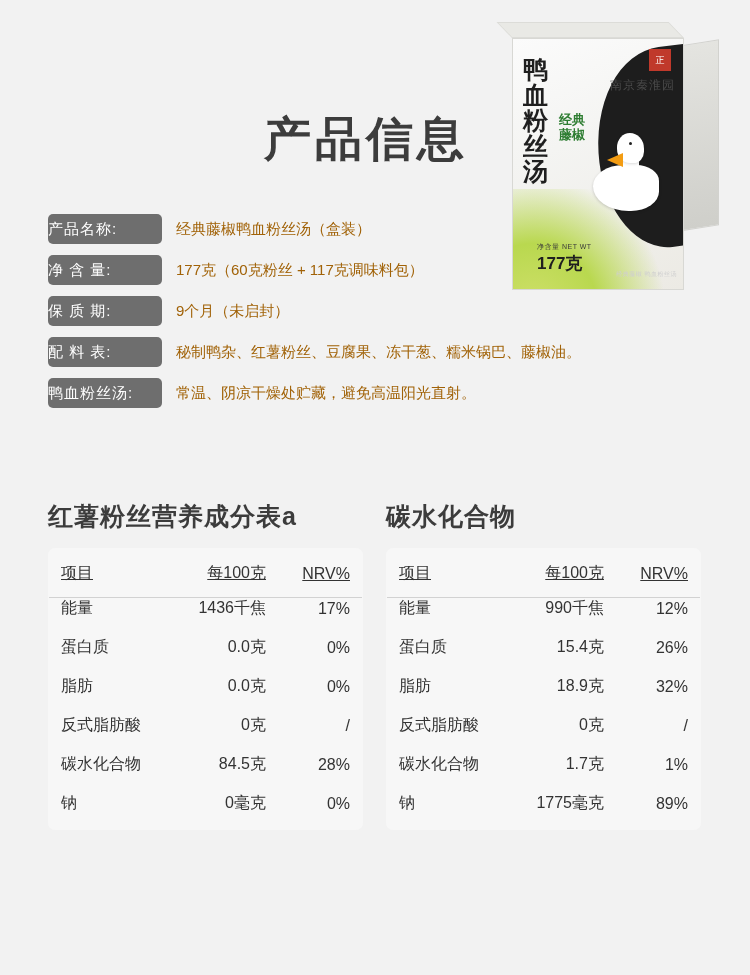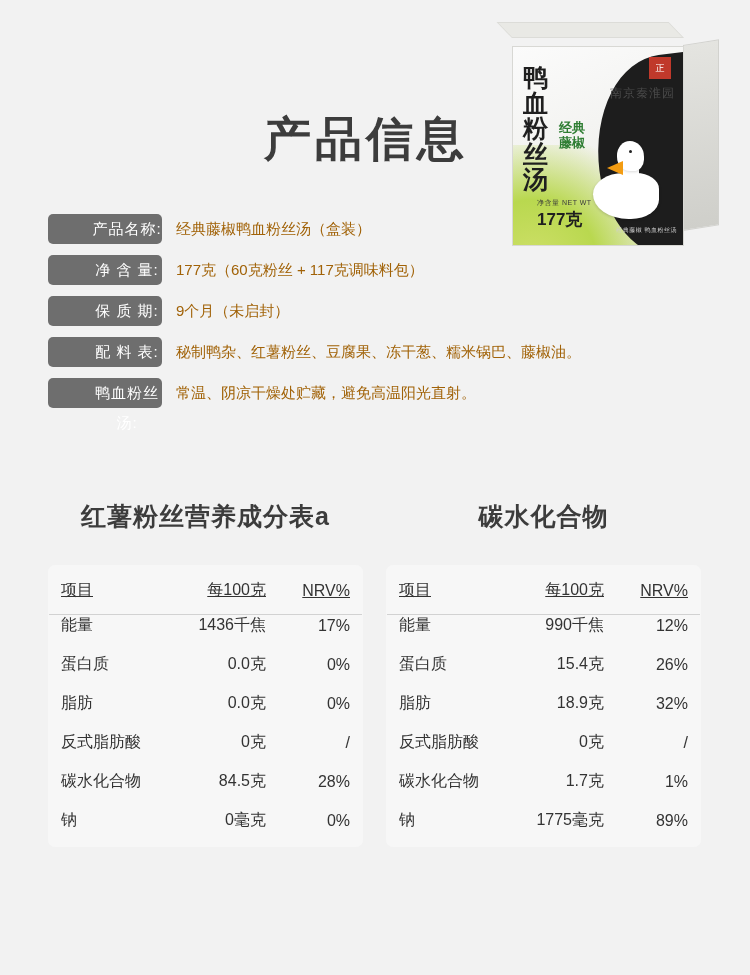--- a/index.html
+++ b/index.html
@@ -39,22 +39,22 @@
     width: 232px;
     height: 228px;
   }
   .box-wrap {
     position: absolute;
     left: 0; top: 0;
     width: 232px; height: 228px;
   }
   .box-front {
     position: absolute;
-    left: 12px; top: 28px;
-    width: 172px; height: 200px;
+    left: 12px; top: 20px;
+    width: 172px; height: 252px;
     background: linear-gradient(160deg,#fbfbfb 0%,#f4f4f2 40%,#eceae4 100%);
     border: 1px solid #d8d8d4;
     overflow: hidden;
   }
   .box-side {
     position: absolute;
     left: 183px; top: 27px;
     width: 36px; height: 186px;
     background: linear-gradient(180deg,#e4e4e0 0%,#cfcfca 100%);
     border: 1px solid #d2d2ce;
@@ -210,45 +210,43 @@
   }
   .info-label {
     flex: 0 0 auto;
     width: 114px;
     background: #6e6e6e;
     color: #fff;
     font-size: 15px;
     line-height: 30px;
     height: 30px;
     border-radius: 5px;
-    text-align: center;
     letter-spacing: 1px;
-    padding-left: 44px;
   }
   .info-value {
     margin-left: 14px;
     font-size: 15px;
     line-height: 30px;
     color: #a16207;
   }
 
   
   .nutri {
     position: absolute;
     top: 500px;
     width: 315px;
   }
   .nutri.left  { left: 48px; }
   .nutri.right { left: 386px; }
   .nutri-title {
     font-size: 25px;
     font-weight: bold;
     color: #3c3c3c;
-    text-align: center;
-    margin-bottom: 32px;
+    text-align: left;
+    margin-bottom: 15px;
     letter-spacing: 1px;
   }
   table.nutri-table {
     width: 100%;
     border-collapse: collapse;
     background: #f7f7f7;
     border: 1px solid #cfcfcf;
     border-radius: 7px;
     overflow: hidden;
   }

